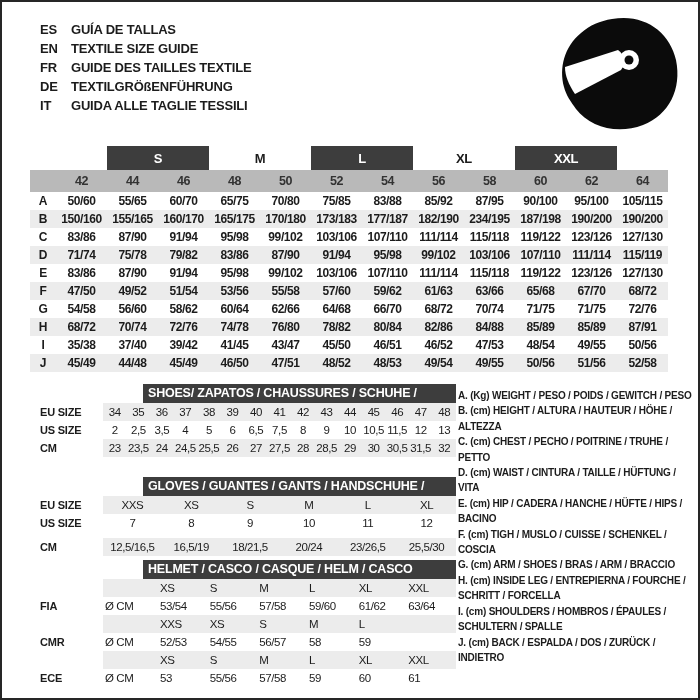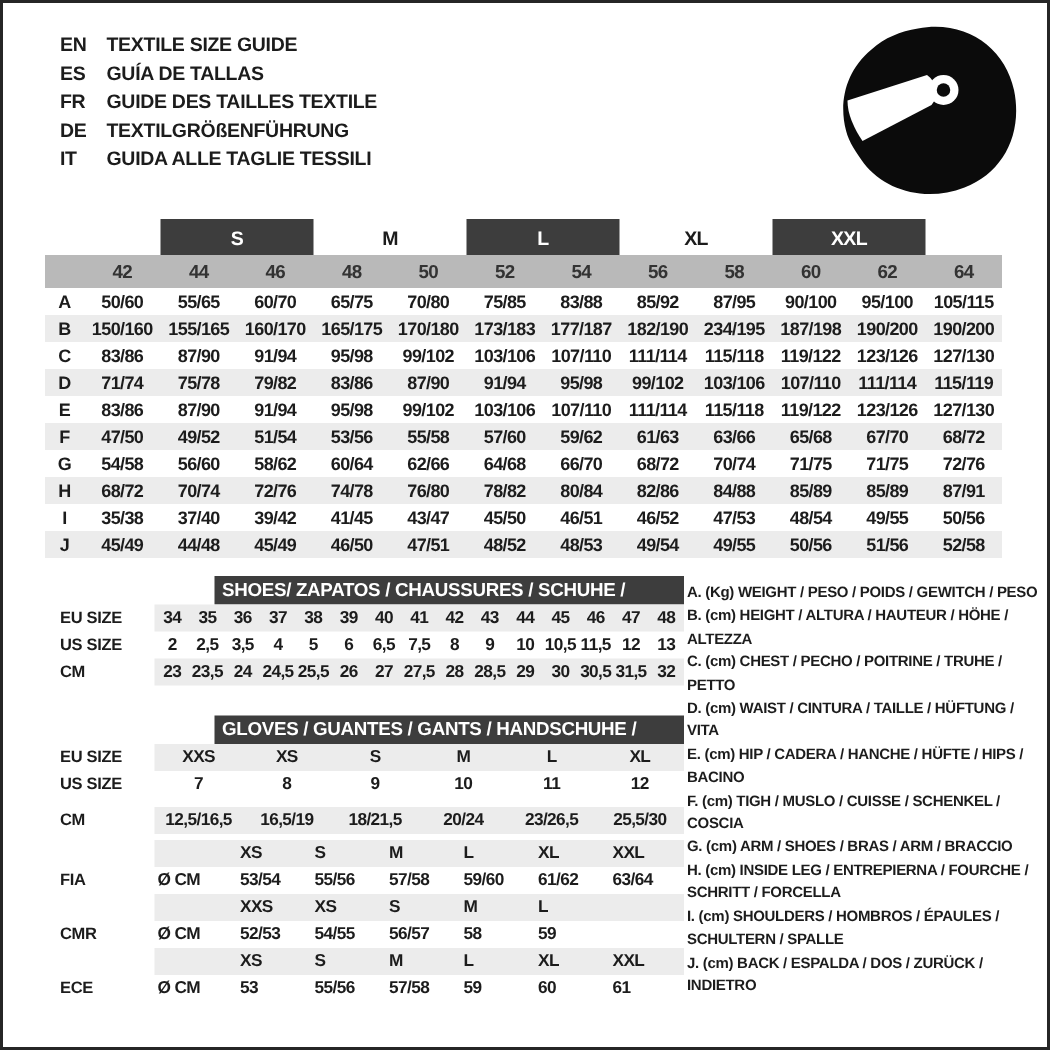--- a/index.html
+++ b/index.html
@@ -28,21 +28,21 @@
   .trow.stripe{background:#ececec;}
 
   
   .bottom-left{position:absolute;left:40px;top:384px;width:416px;}
   .sec-bar-row{display:grid;grid-template-columns:63px 1fr;gap:40px;}
   .sec-bar{background:#3d3d3d;color:#ffffff;height:19px;line-height:19px;
            font-size:12.5px;font-weight:700;letter-spacing:-0.2px;padding-left:5px;}
   .sec-row{display:grid;grid-template-columns:63px 1fr;align-items:center;}
   .sec-lbl{font-size:11px;font-weight:700;letter-spacing:-0.2px;}
   .cells{display:grid;height:18px;align-items:center;text-align:center;
-         font-size:11.5px;font-weight:700;letter-spacing:-0.4px;}
+         font-size:11.5px;font-weight:400;letter-spacing:-0.4px;}
   .cells.gray{background:#ececec;}
   .cells.c15{grid-template-columns:repeat(15,1fr);}
   .cells.c6{grid-template-columns:repeat(6,1fr);}
   .cells.helm{grid-template-columns:55px repeat(6,1fr);text-align:left;}
   .cells.helm span{padding-left:2px;}
   #shoesTable{margin-bottom:20px;}
   #glovesTable{margin-bottom:4px;}
   .gap-top{margin-top:6px;}
   .row18{height:18px;}
 
@@ -50,26 +50,26 @@
   #legend{position:absolute;left:458px;top:388px;width:236px;
           font-size:10px;font-weight:700;line-height:15.4px;letter-spacing:-0.2px;}
 </style>
 </head>
 <body>
 
 <div class="frame"></div>
 
 <div class="langs">
   <div class="lang-row">
+    <span class="lang-code">ES</span>
+    <span>GUÍA DE TALLAS</span>
+  </div>
+  <div class="lang-row">
     <span class="lang-code">EN</span>
     <span>TEXTILE SIZE GUIDE</span>
-  </div>
-  <div class="lang-row">
-    <span class="lang-code">ES</span>
-    <span>GUÍA DE TALLAS</span>
   </div>
   <div class="lang-row">
     <span class="lang-code">FR</span>
     <span>GUIDE DES TAILLES TEXTILE</span>
   </div>
   <div class="lang-row">
     <span class="lang-code">DE</span>
     <span>TEXTILGRÖßENFÜHRUNG</span>
   </div>
   <div class="lang-row">
@@ -364,20 +364,21 @@
           <span>18/21,5</span>
           <span>20/24</span>
           <span>23/26,5</span>
           <span>25,5/30</span>
         </div>
       </div>
     </section>
   <section id="helmetTable">
       <div class="sec-bar-row">
         <div></div>
+        <div class="sec-bar">HELMET / CASCO / CASQUE / HELM / CASCO</div>
       </div>
       <div class="sec-row row18">
         <div class="sec-lbl"></div>
         <div class="cells helm gray">
           <span></span>
           <span>XS</span>
           <span>S</span>
           <span>M</span>
           <span>L</span>
           <span>XL</span>

